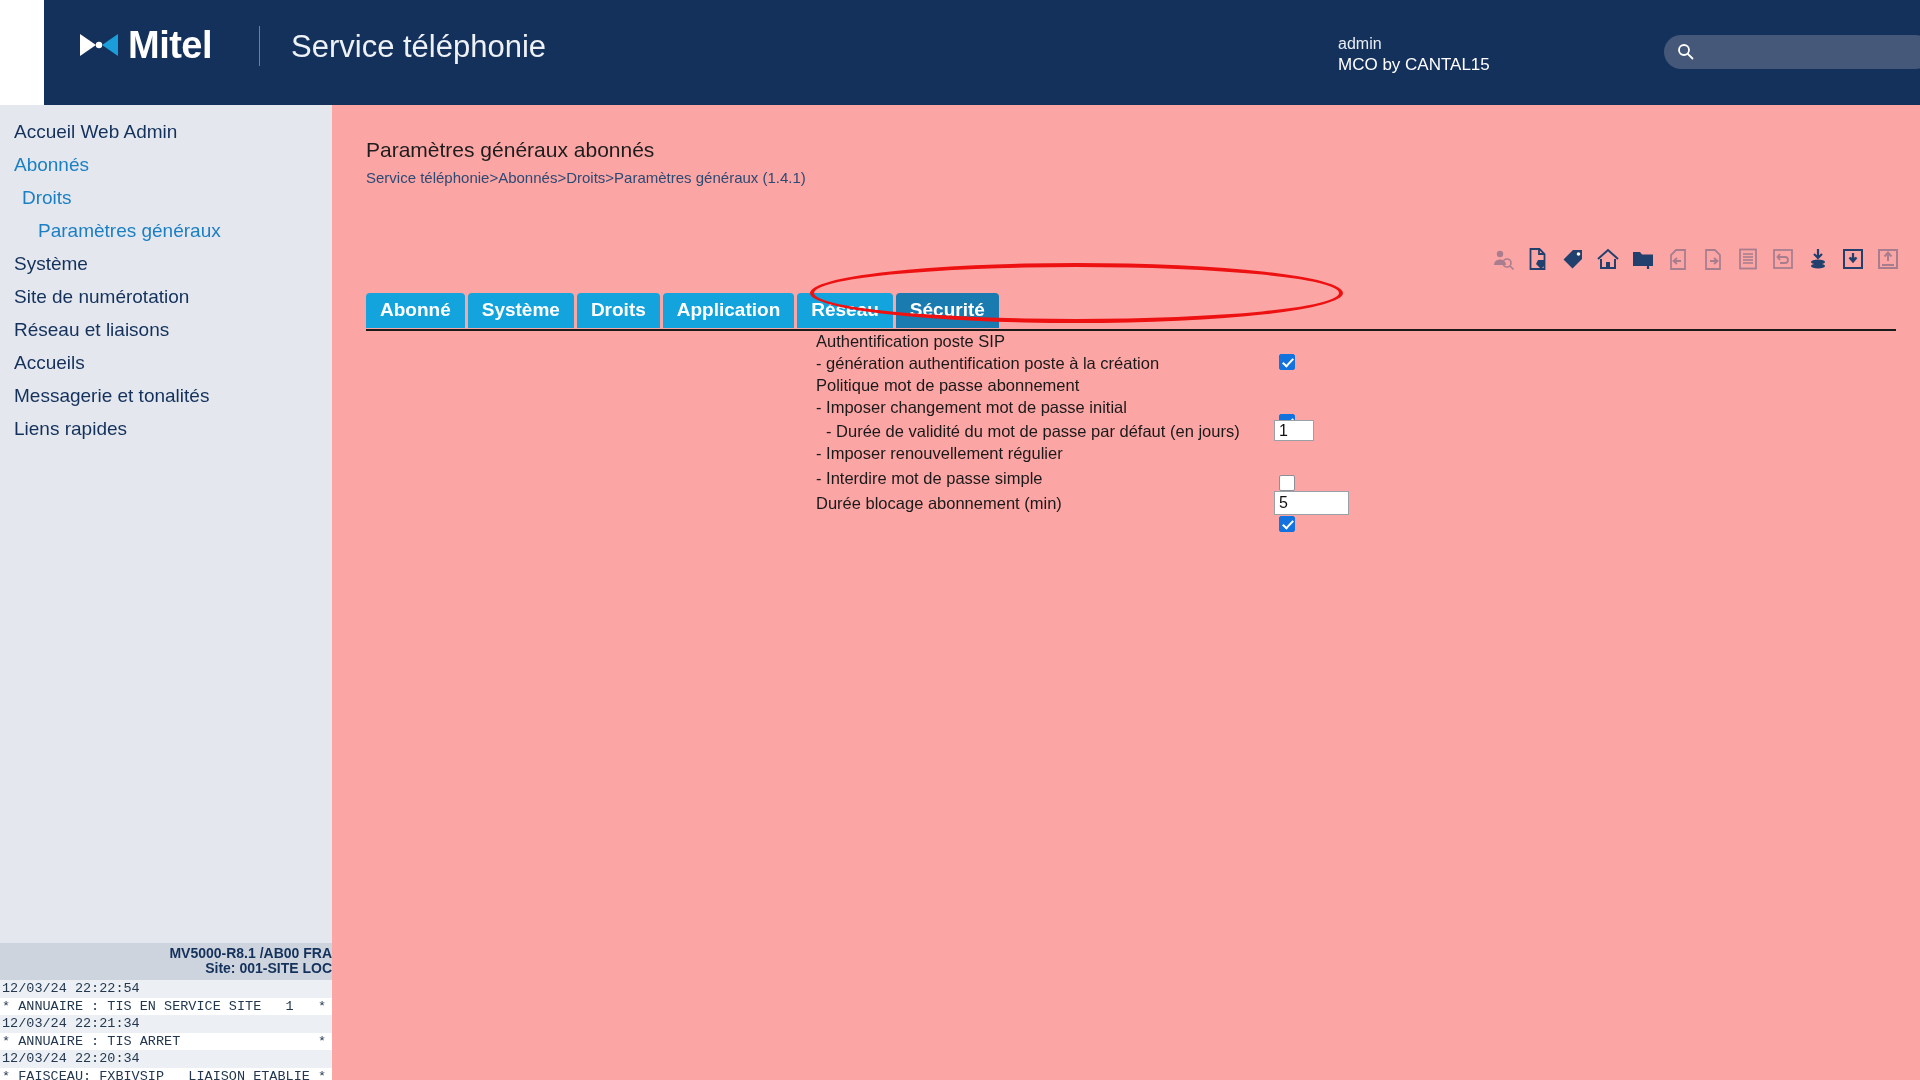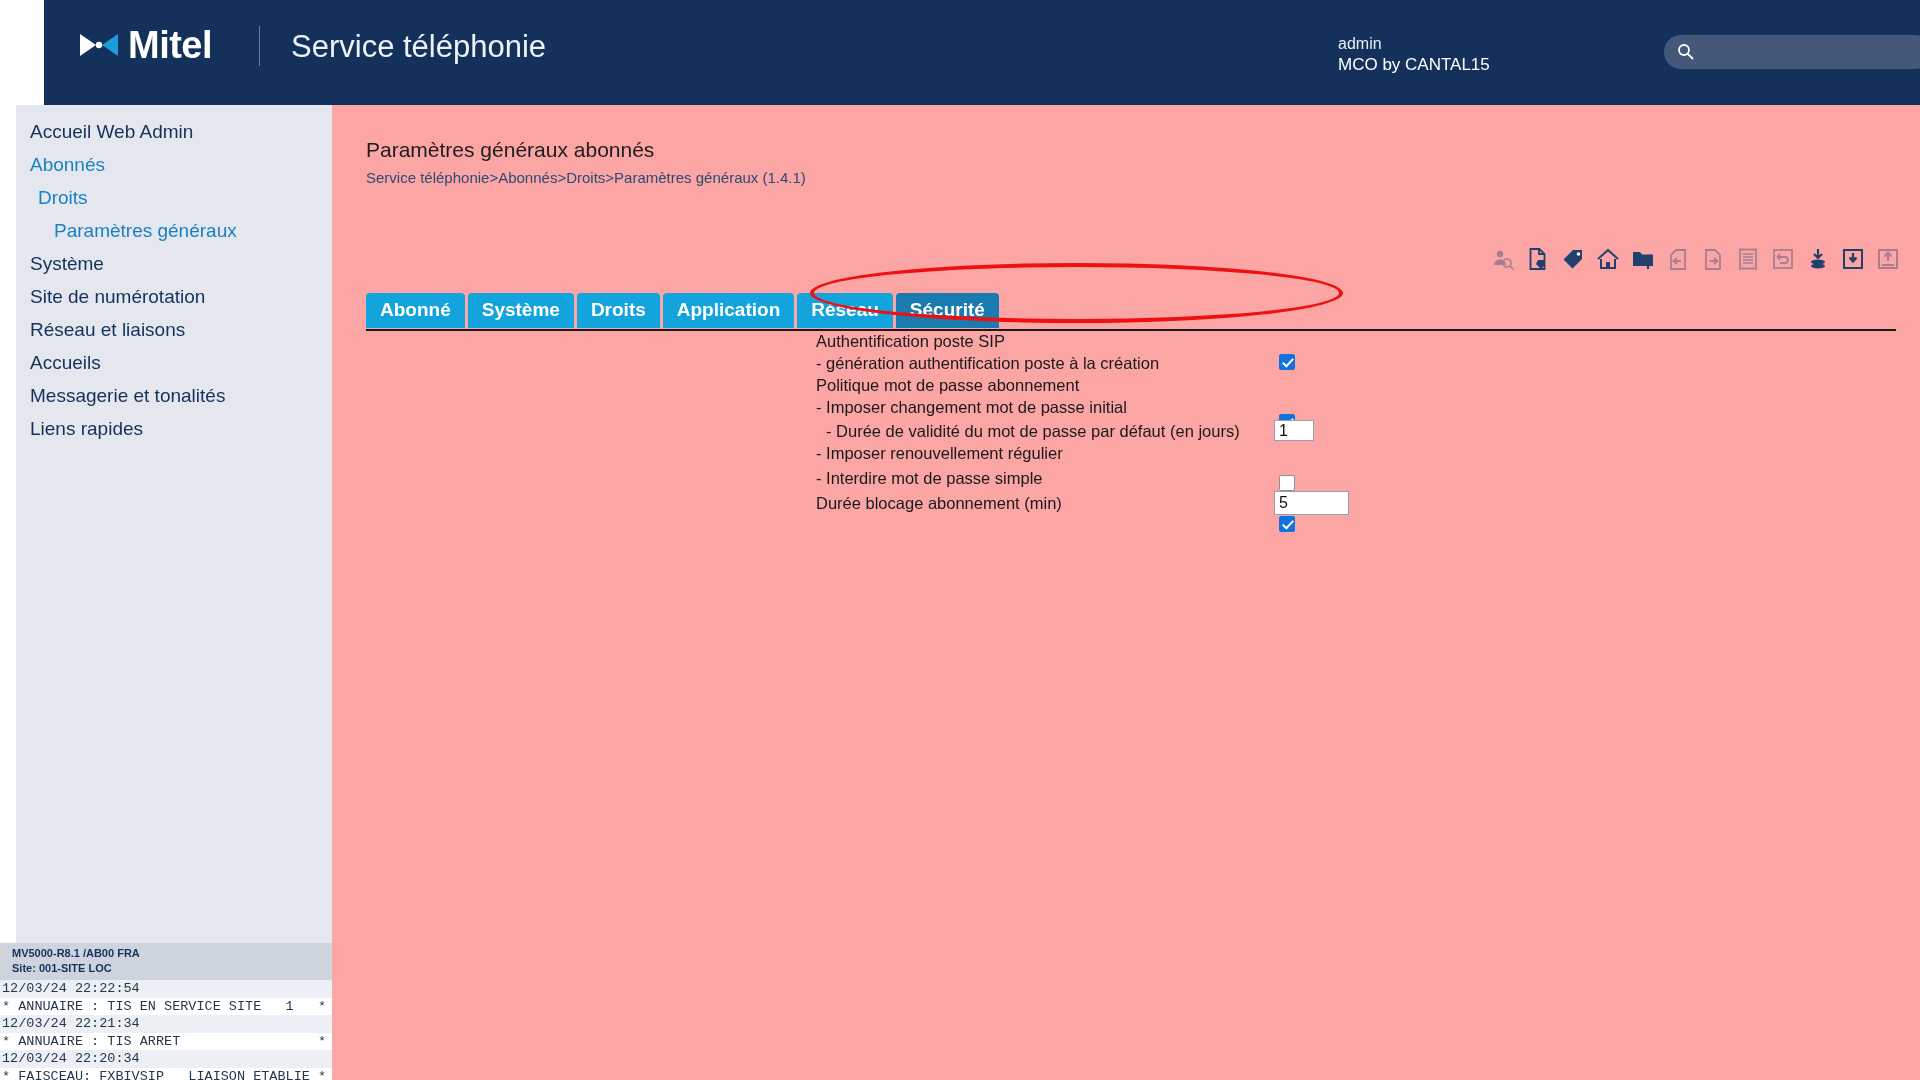--- a/index.html
+++ b/index.html
@@ -45,39 +45,39 @@
   .search-ico{
     position:absolute;left:13px;top:8px;width:17px;height:17px;
   }
   .search-input{
     position:absolute;left:38px;top:0;width:220px;height:34px;
     background:transparent;border:0;outline:none;color:#ffffff;font-size:15px;
     font-family:inherit;
   }
   
   .sidebar{
-    position:absolute;left:16px;top:105px;width:376px;height:838px;
+    position:absolute;left:0;top:105px;width:376px;height:838px;
     background:#e4e8ee;
   }
   .nav{position:absolute;left:0;top:0;width:332px;padding-top:10px;}
   .nav-item{
     display:block;font-size:19px;line-height:25px;padding:4px 0 4px 14px;
     color:#14315c;white-space:nowrap;cursor:pointer;
   }
   .nav-item.link{color:#1b7fc4;}
   .nav-item.lvl2{padding-left:22px;font-size:19px;}
   .nav-item.lvl3{padding-left:38px;font-size:19px;}
   
   .console{
     position:absolute;left:0;top:943px;width:332px;height:137px;
     background:#ffffff;overflow:hidden;
   }
   .console-head{
-    background:#cdd4de;color:#14315c;text-align:left;
-    font-size:11px;font-weight:bold;line-height:15px;padding:3px 0 4px 12px;
+    background:#cdd4de;color:#14315c;text-align:right;
+    font-size:14px;font-weight:bold;line-height:15px;padding:3px 0 4px 4px;
     font-family:"Liberation Sans",sans-serif;
   }
   .console-line{
     font-family:"Liberation Mono","DejaVu Sans Mono",monospace;
     font-size:13.5px;line-height:17.5px;color:#23384f;
     padding-left:2px;white-space:pre;
   }
   .console-line.alt{background:#eceff3;}
   
   .main{

